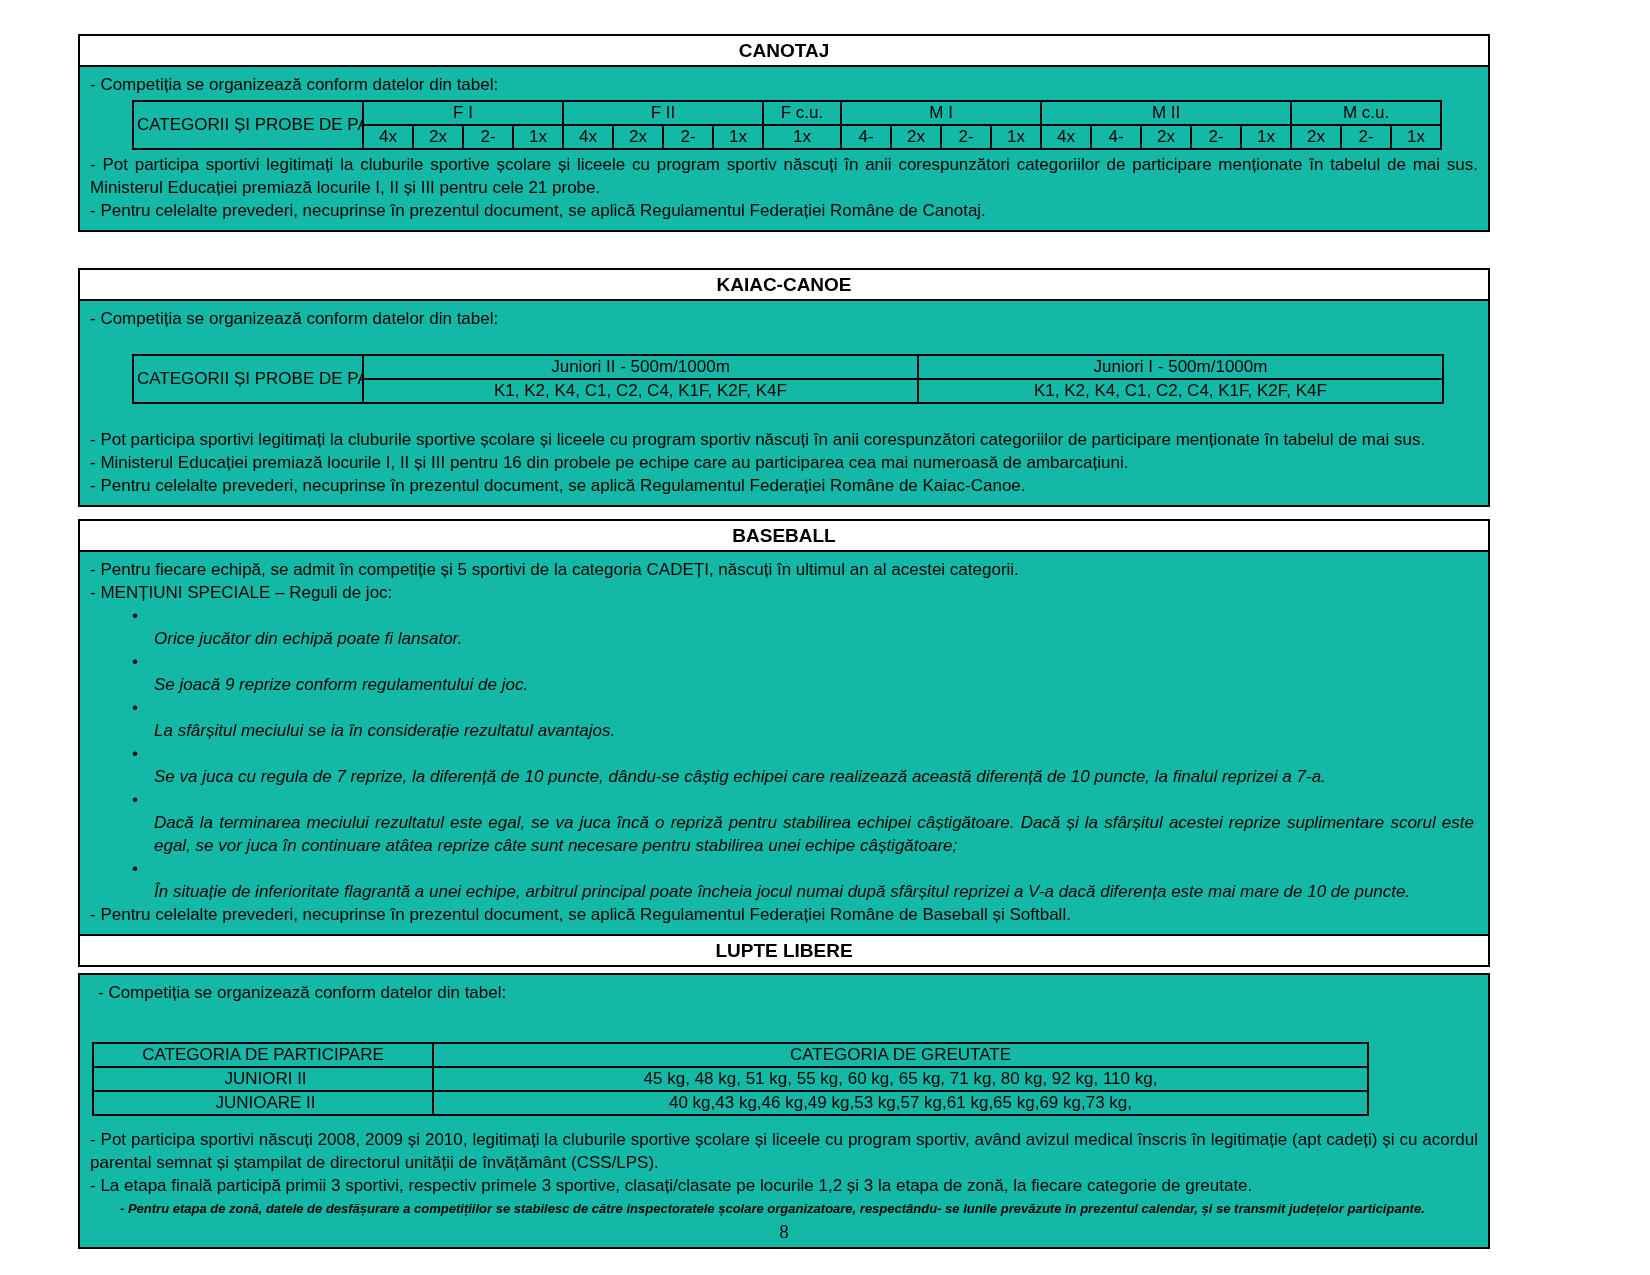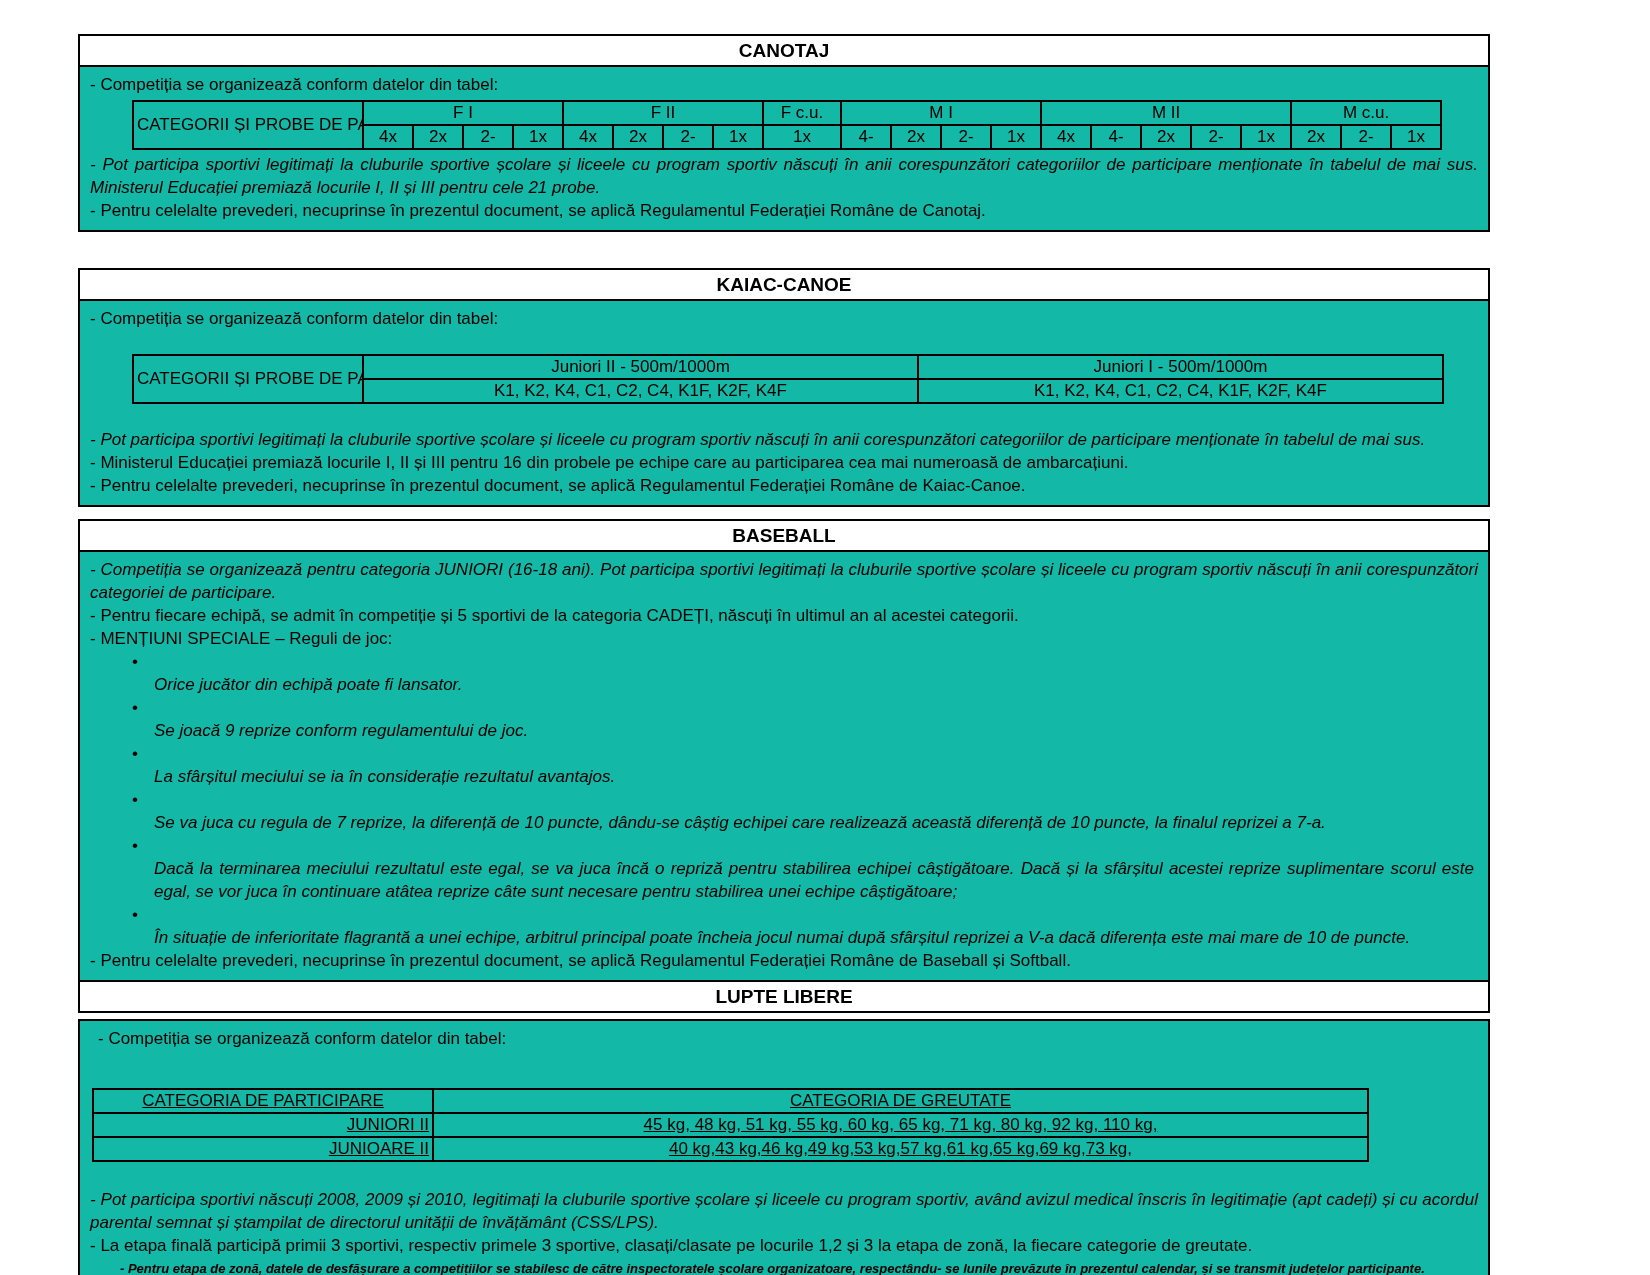--- a/index.html
+++ b/index.html
@@ -38,21 +38,21 @@
     margin-top: -2px;
     padding: 6px 10px 8px 10px;
     background: #14b8a6;
   }
   .block-lupte .content-box { margin-top: 6px; padding-bottom: 4px; }
 
   .para {
     font-size: 17px;
     line-height: 23px;
   }
-  .justify { text-align: justify; font-style: italic; }
+  .justify { text-align: justify; }
   .indent-sm { padding-left: 8px; }
 
   table.grid {
     border-collapse: collapse;
     table-layout: fixed;
   }
   table.grid td {
     border: 2px solid #000;
     text-align: center;
     vertical-align: middle;
@@ -60,23 +60,23 @@
     line-height: 20px;
     padding: 1px 3px;
     height: 22px;
     overflow: hidden;
     white-space: nowrap;
   }
   td.wrap-ok { white-space: normal; }
 
   .canotaj-grid { width: 1308px; margin: 4px 0 3px 42px; }
   .kaiac-grid   { width: 1310px; margin: 24px 0 24px 42px; }
-  .lupte-grid   { width: 1275px; margin: 38px 0 26px 2px; text-decoration: underline; }
+  .lupte-grid   { width: 1275px; margin: 38px 0 12px 2px; }
   .lupte-grid td { height: 24px; }
-  .lupte-grid td.left-cell { text-align: right; padding-left: 8px; }
+  .lupte-grid td.left-cell { text-align: center; padding-left: 8px; }
 
   .rules-list { }
   .bullet {
     display: flex;
     font-style: italic;
     font-size: 17px;
     line-height: 23px;
   }
   .bullet .dot {
     flex: none;
@@ -189,21 +189,20 @@
 
       <p class="para justify">- Pot participa sportivi legitimați la cluburile sportive școlare și liceele cu program sportiv născuți în anii corespunzători categoriilor de participare menționate în tabelul de mai sus.</p>
       <p class="para">- Ministerul Educației premiază locurile I, II și III pentru 16 din probele pe echipe care au participarea cea mai numeroasă de ambarcațiuni.</p>
       <p class="para">- Pentru celelalte prevederi, necuprinse în prezentul document, se aplică Regulamentul Federației Române de Kaiac-Canoe.</p>
     </div>
   </section>
 
   <section class="block block-baseball">
     <div class="title-box">BASEBALL</div>
     <div class="content-box">
-      <p class="para justify">- Competiția se organizează pentru categoria JUNIORI (16-18 ani). Pot participa sportivi legitimați la cluburile sportive școlare și liceele cu program sportiv născuți în anii corespunzători categoriei de participare.</p>
       <p class="para">- Pentru fiecare echipă, se admit în competiție și 5 sportivi de la categoria CADEȚI, născuți în ultimul an al acestei categorii.</p>
       <p class="para">- MENȚIUNI SPECIALE – Reguli de joc:</p>
 
       <div class="rules-list">
         <div class="bullet">
           <span class="dot">•</span>
           <span class="btext">Orice jucător din echipă poate fi lansator.</span>
         </div>
         <div class="bullet">
           <span class="dot">•</span>

